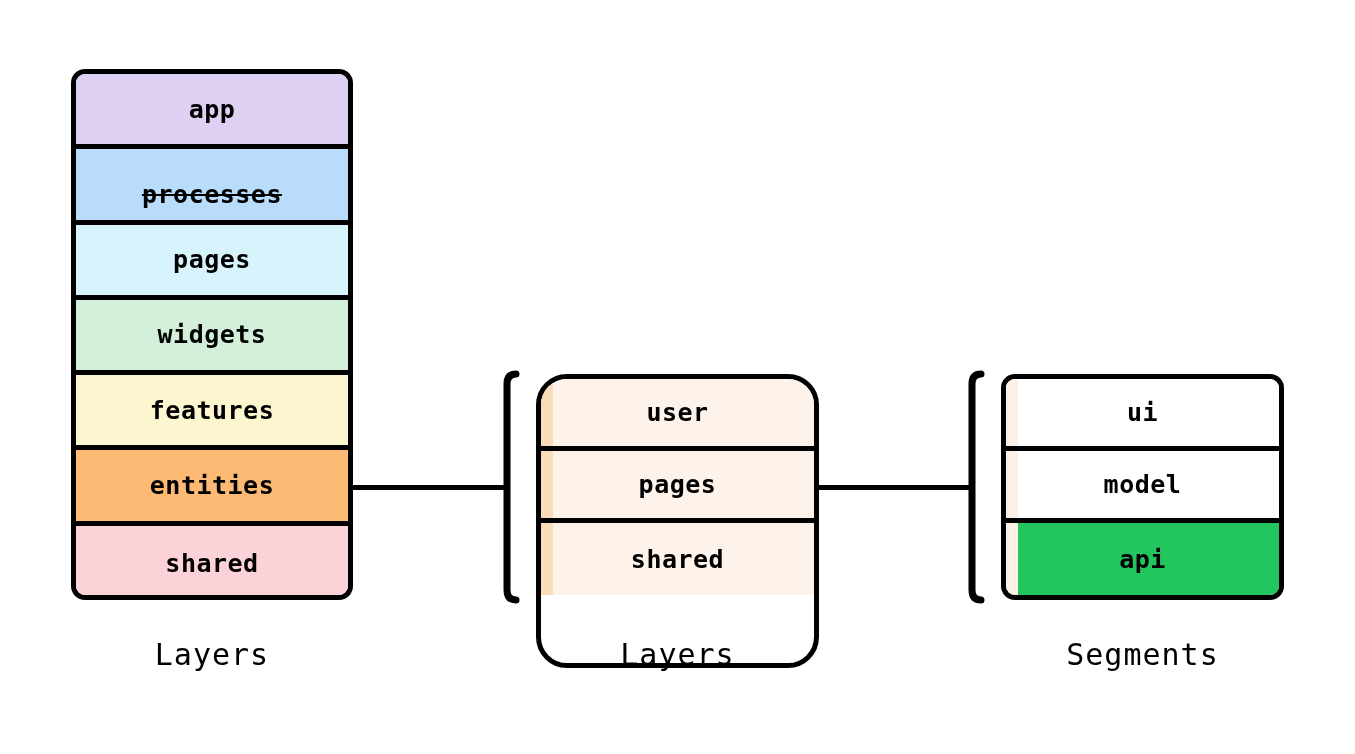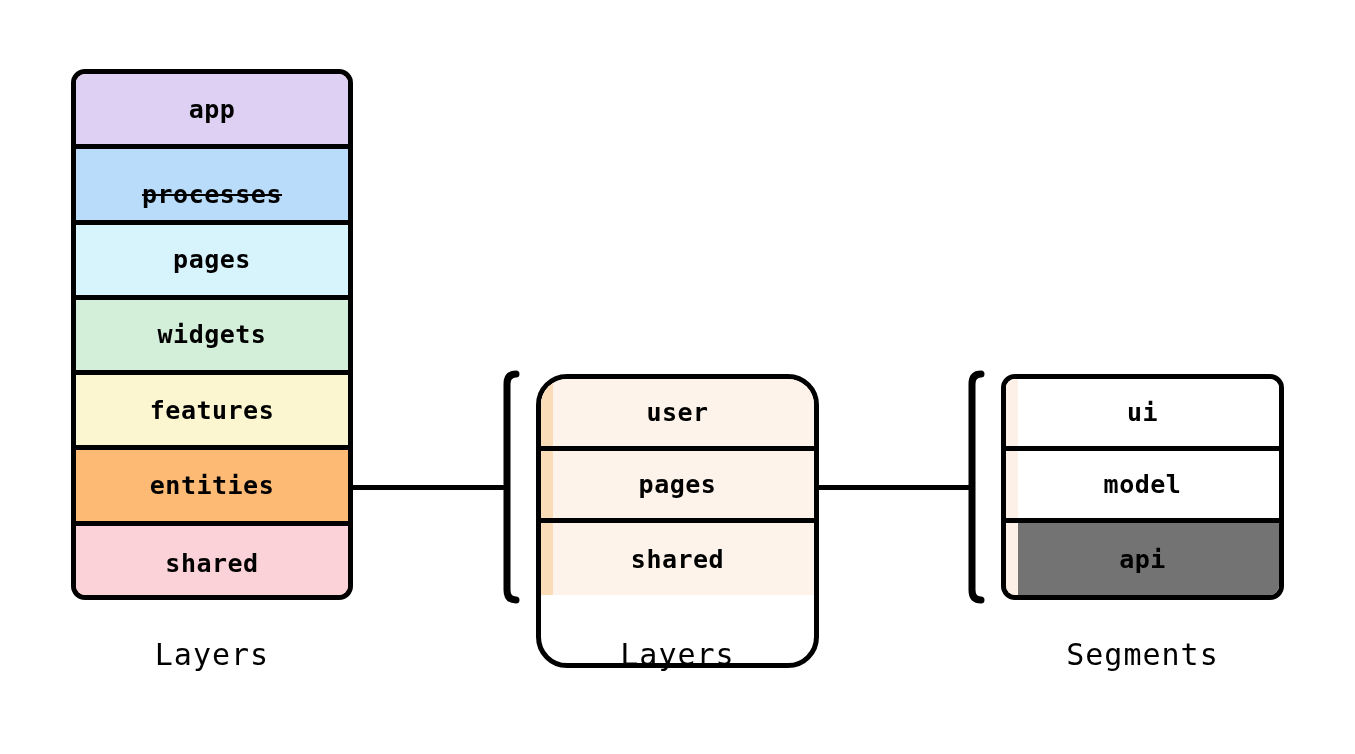--- a/index.html
+++ b/index.html
@@ -193,21 +193,21 @@
 
   <div class="stack" id="segments-stack">
       <div class="row" style="background: rgb(255, 255, 255);">
         <span class="stripe" style="background: rgb(253, 240, 230);"></span>
         <span class="row-label">ui</span>
       </div>
       <div class="row" style="background: rgb(255, 255, 255);">
         <span class="stripe" style="background: rgb(253, 240, 230);"></span>
         <span class="row-label">model</span>
       </div>
-      <div class="row" style="background: #737373;">
+      <div class="row" style="background: #22c55e;">
         <span class="stripe" style="background: rgb(253, 240, 230);"></span>
         <span class="row-label">api</span>
       </div>
     </div>
 
   <div class="caption" id="caption-layers">Layers</div>
   <div class="caption" id="caption-slices">Layers</div>
   <div class="caption" id="caption-segments">Segments</div>
 
 </div>

